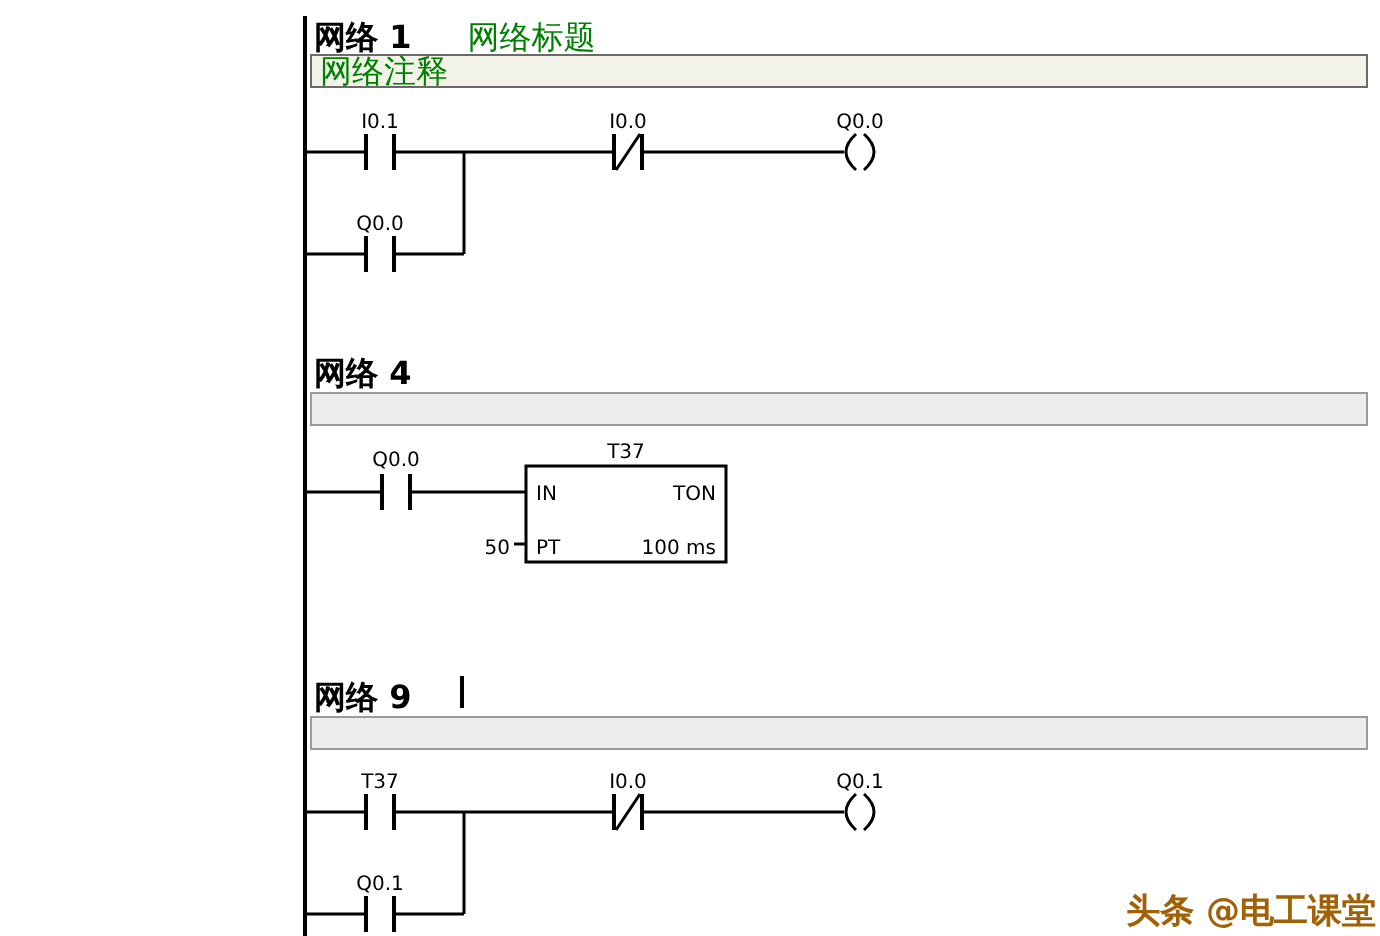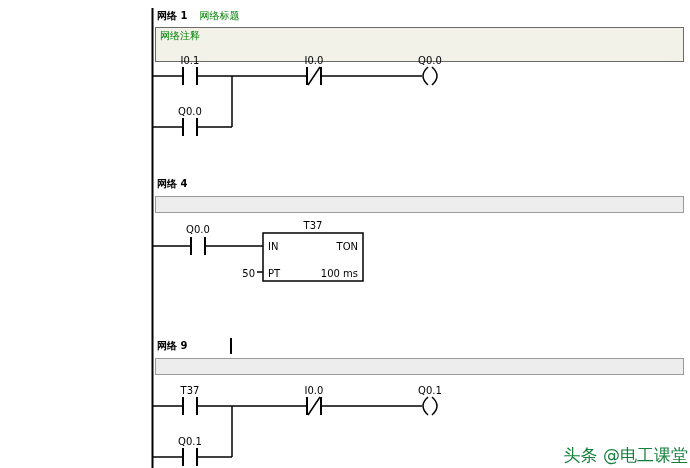--- a/index.html
+++ b/index.html
@@ -2,34 +2,34 @@
 <html><head>
 <meta charset="utf-8">
 <style>
   * { margin:0; padding:0; box-sizing:border-box; }
   body { font-family:"DejaVu Sans","Liberation Sans",sans-serif; background:#ffffff; }
   .screen { position:relative; width:690px; height:468px; background:#ffffff; overflow:hidden; }
 
   .side-label { position:absolute; left:26px; top:12px; font-size:23px; font-weight:bold;
                 color:#ee0000; letter-spacing:1px; white-space:nowrap; }
 
-  .net-header { position:absolute; left:157px; font-size:10px; font-weight:bold; color:#000;
-                white-space:nowrap; display:flex; align-items:center; }
+  .net-header { position:absolute; left:157px; font-size:16px; font-weight:bold; color:#000;
+                white-space:nowrap; display:flex; align-items:center;gap:16px; }
   .net-title  { color:#008000; font-weight:normal; margin-left:12px; }
 
-  .comment-box { position:absolute; left:155px; width:529px; height:35px;
+  .comment-box { position:absolute; left:155px; width:529px; height:17px;
                  border:1px solid #6a6a6a; background:#f2f2e9;
-                 font-size:10px; line-height:15px; color:#008000; padding-left:4px; }
+                 font-size:16px; line-height:15px; color:#008000; padding-left:4px; }
   .empty-bar   { position:absolute; left:155px; width:529px; height:17px;
                  border:1px solid #9a9a9a; background:#ededed; }
 
   .cursor { position:absolute; left:230px; top:338px; width:1.5px; height:16px; background:#000; }
 
-  .watermark { position:absolute; right:2px; top:444px; font-size:17px; font-weight:normal;
-               color:#15803d; white-space:nowrap; }
+  .watermark { position:absolute; right:2px; top:444px; font-size:17px; font-weight:bold;
+               color:#a16207; white-space:nowrap; }
 
   svg.ladder { position:absolute; left:0; top:0; }
   svg.ladder text { font-family:"DejaVu Sans","Liberation Sans",sans-serif; font-size:10px; fill:#000; }
 </style>
 </head>
 <body>
 
 <div class="screen">
 
 

